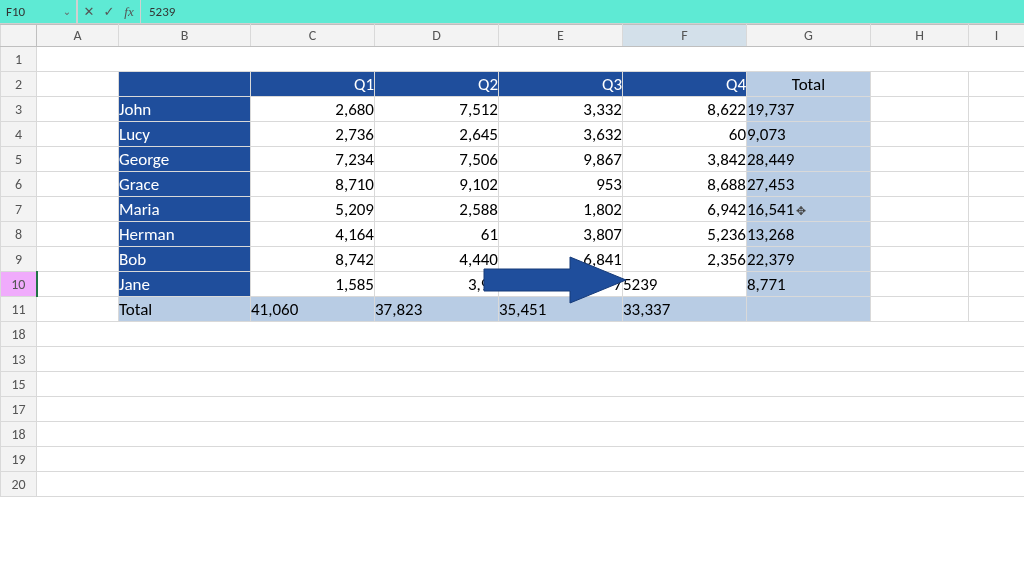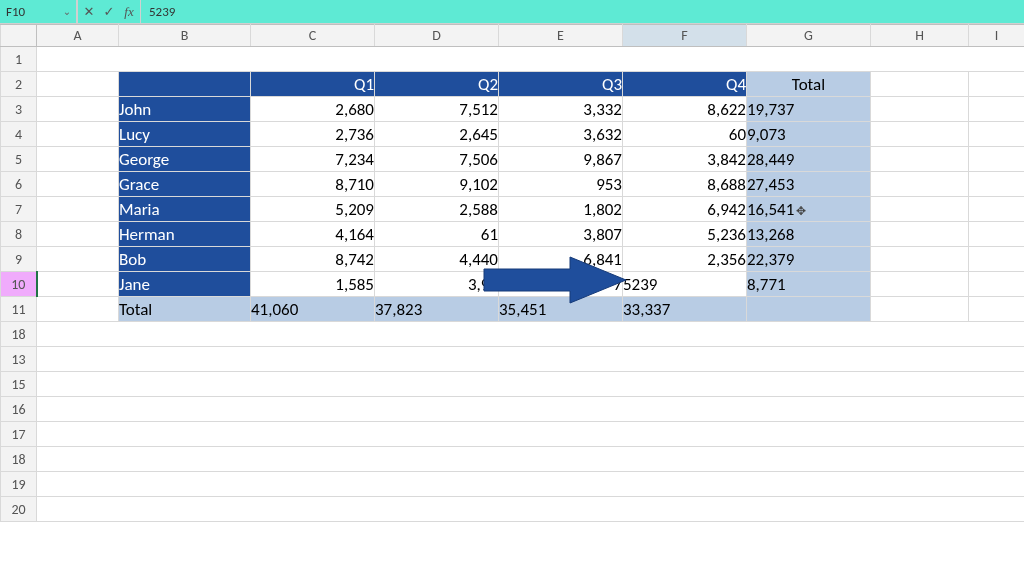--- a/index.html
+++ b/index.html
@@ -358,24 +358,20 @@
         </tr>
     <tr>
           <td class="row-header">13</td>
           <td class="blank" colspan="9"></td>
         </tr>
     <tr>
           <td class="row-header">15</td>
           <td class="blank" colspan="9"></td>
         </tr>
     <tr>
-          <td class="row-header">16</td>
-          <td class="blank" colspan="9"></td>
-        </tr>
-    <tr>
           <td class="row-header">17</td>
           <td class="blank" colspan="9"></td>
         </tr>
     <tr>
           <td class="row-header">18</td>
           <td class="blank" colspan="9"></td>
         </tr>
     <tr>
           <td class="row-header">19</td>
           <td class="blank" colspan="9"></td>

